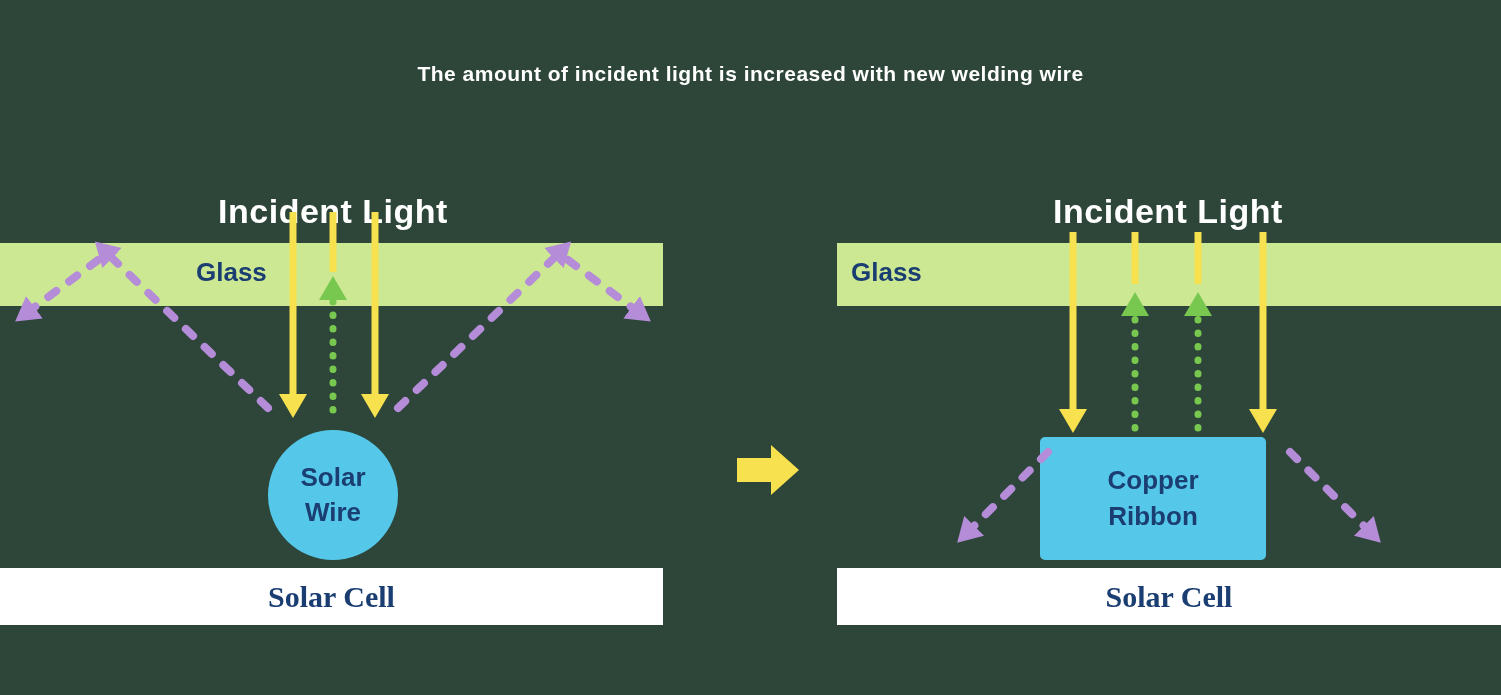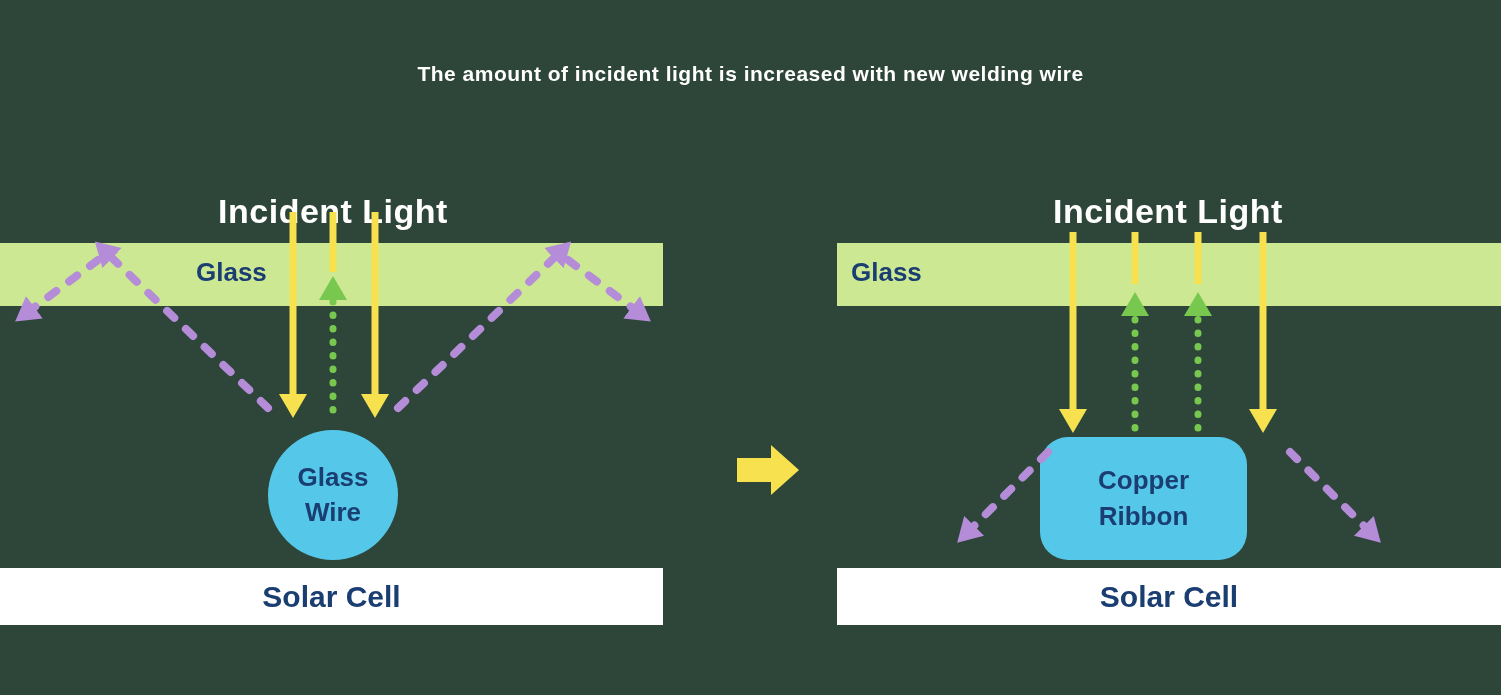--- a/index.html
+++ b/index.html
@@ -27,31 +27,31 @@
     position:absolute; top:257px; font-size:26px; font-weight:700; color:var(--label_navy);
   }
   .glass-label.left  { left:196px; }
   .glass-label.right { left:851px; }
   .copper-wire {
     position:absolute; left:268px; top:430px; width:130px; height:130px;
     border-radius:50%; background:var(--conductor_cyan);
     display:flex; align-items:center; justify-content:center; text-align:center;
   }
   .copper-ribbon {
-    position:absolute; left:1040px; top:437px; width:207px; height:123px;
-    border-radius:28px; background:var(--conductor_cyan);
+    position:absolute; left:1040px; top:437px; width:226px; height:123px;
+    border-radius:5px; background:var(--conductor_cyan);
     display:flex; align-items:center; justify-content:center; text-align:center;
   }
   .conductor-text {
     font-size:26px; font-weight:700; color:var(--label_navy);
     line-height:1.35; width:118px;
   }
   .solar-bar {
     position:absolute; top:568px; height:57px; background:var(--solar_cell_white);
-    display:flex; align-items:center; justify-content:center;
+    display:flex; align-items:center; justify-content:center;font-family:Liberation Serif, serif;
   }
   .solar-bar.left  { left:0;     width:663px; }
   .solar-bar.right { left:837px; width:664px; }
   .solar-label { font-size:30px; font-weight:700; color:var(--label_navy); }
   svg.arrows { position:absolute; left:0; top:0; pointer-events:none; }
   .ray { fill:none; stroke-width:7; }
   .ray.dotted-green  { stroke-dasharray:.5 13; stroke-linecap:round; }
   .ray.dashed-purple { stroke-width:8; stroke-dasharray:10 16; stroke-linecap:round; }
   .stroke-yellow { stroke:var(--incident_yellow); }
   .stroke-green  { stroke:var(--reflected_green); }
@@ -65,21 +65,21 @@
 
 <div class="canvas">
 
   <div class="title">The amount of incident light is increased with new welding wire</div>
 
   <section>
     <div class="incident-label left">Incident Light</div>
     <div class="glass-bar left"></div>
     <div class="glass-label left">Glass</div>
     <div class="copper-wire">
-      <span class="conductor-text">Glass Wire</span>
+      <span class="conductor-text">Solar Wire</span>
     </div>
     <div class="solar-bar left">
       <span class="solar-label">Solar Cell</span>
     </div>
   </section>
 
   <section>
     <div class="incident-label right">Incident Light</div>
     <div class="glass-bar right"></div>
     <div class="glass-label right">Glass</div>

